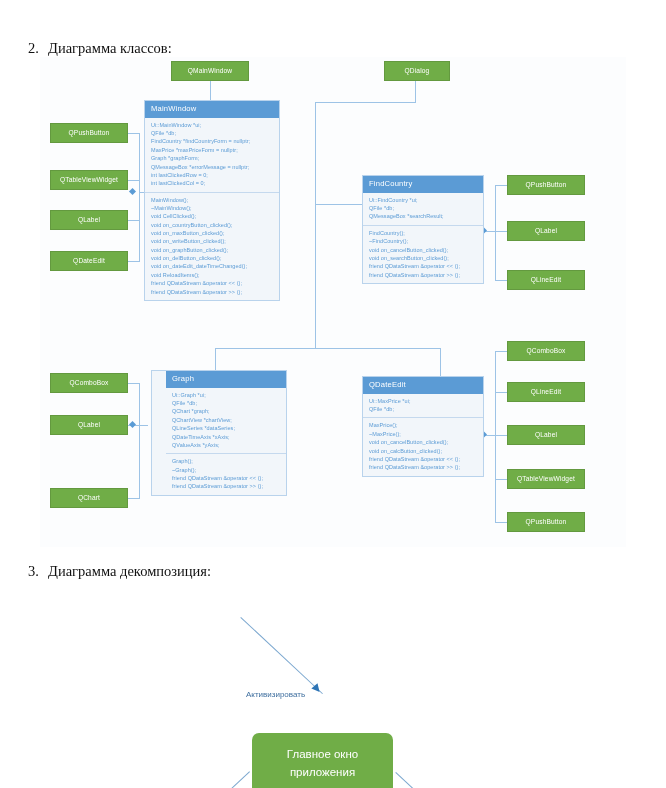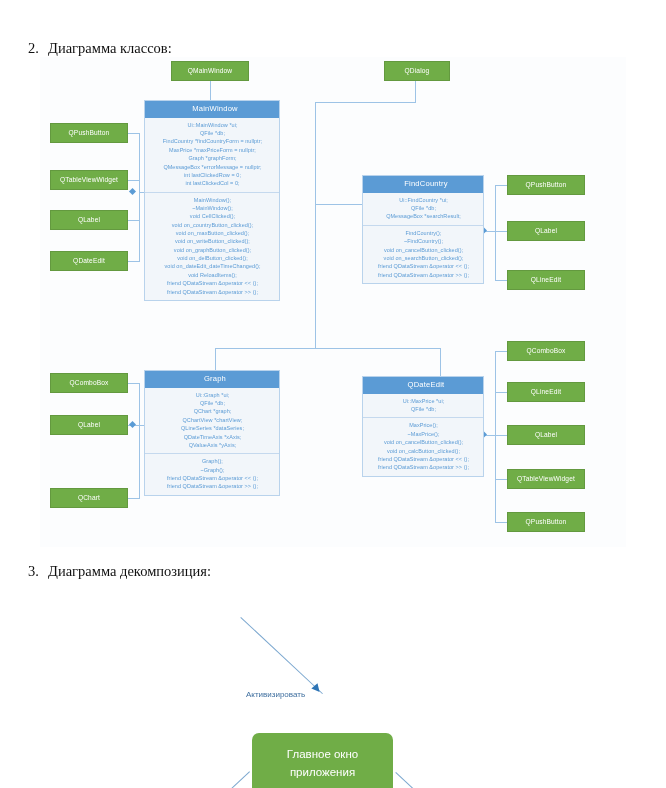--- a/index.html
+++ b/index.html
@@ -47,21 +47,20 @@
     box-sizing: border-box;
     line-height: 1.1;
   }
 
   
   .cbox {
     position: absolute;
     box-sizing: border-box;
     border: 1px solid #b9d3ec;
     background: #f2f6fa;
-    text-align: center;
   }
   .cbox .chead {
     background: #5b9bd5;
     color: #ffffff;
     font-size: 7.6px;
     padding: 4px 0 4px 6px;
     letter-spacing: 0.2px;
     box-sizing: border-box;
     line-height: 1.15;
   }
@@ -291,21 +290,21 @@
     <div class="csec">
       <div>FindCountry();</div>
       <div>~FindCountry();</div>
       <div>void on_cancelButton_clicked();</div>
       <div>void on_searchButton_clicked();</div>
       <div>friend QDataStream &amp;operator &lt;&lt; ();</div>
       <div>friend QDataStream &amp;operator &gt;&gt; ();</div>
     </div>
   </div>
 
-  <div class="cbox" style="left:104px; top:313px; width:136px;">
+  <div class="cbox" style="left:111px; top:313px; width:136px;padding-left:14px;">
     <div class="chead">Graph</div>
     <div class="csec">
       <div>Ui::Graph *ui;</div>
       <div>QFile *db;</div>
       <div>QChart *graph;</div>
       <div>QChartView *chartView;</div>
       <div>QLineSeries *dataSeries;</div>
       <div>QDateTimeAxis *xAxis;</div>
       <div>QValueAxis *yAxis;</div>
     </div>

